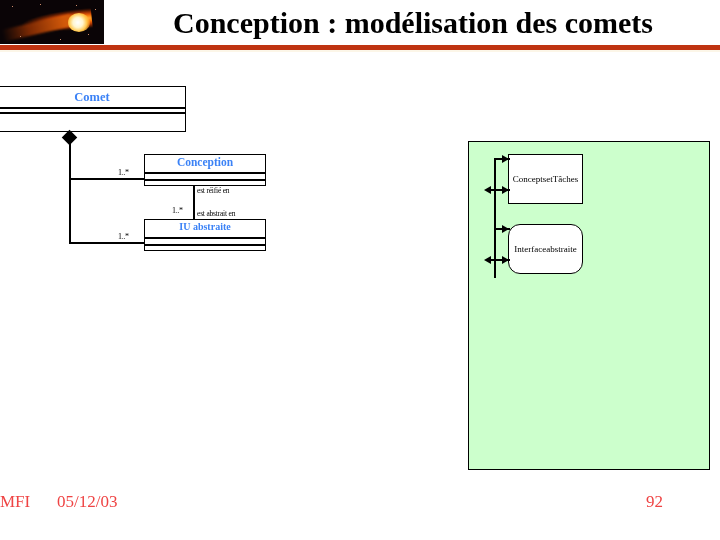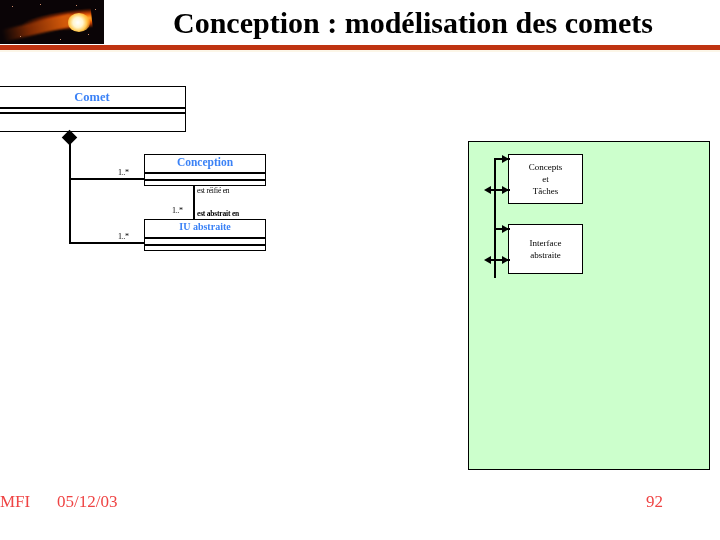--- a/index.html
+++ b/index.html
@@ -170,31 +170,31 @@
     background: #CCFFCC;
     border: 1.5px solid #000000;
     box-sizing: border-box;
   }
   .arch-box {
     position: absolute;
     background: #ffffff;
     border: 1.6px solid #000000;
     box-sizing: border-box;
     display: flex;
-    flex-direction: column;
+    flex-direction: row;
     align-items: center;
     justify-content: center;
     font-family: "Liberation Serif", serif;
     font-size: 9px;
     color: #000;
     line-height: 1.35;
     text-align: center;
   }
   #concepts-box { left: 508px; top: 154px; width: 75px; height: 50px; }
-  #interface-box { left: 508px; top: 224px; width: 75px; height: 50px; }
+  #interface-box { left: 508px; top: 224px; width: 75px; height: 50px; border-radius: 12px; }
 
   .arrow-line {
     position: absolute;
     background: #000000;
     height: 2px;
   }
   .arrow-v {
     position: absolute;
     background: #000000;
     width: 2px;
@@ -275,21 +275,21 @@
     <div class="uml-sep sep2"></div>
   </div>
 
   <div class="line-v" style="left:193px; top:186px; height:34px;"></div>
 
   <div class="mult" style="left:118px; top:168px;">1..*</div>
   <div class="mult" style="left:172px; top:206px;">1..*</div>
   <div class="mult" style="left:118px; top:232px;">1..*</div>
 
   <div class="assoc-label" style="left:197px; top:186px;">est réifié en</div>
-  <div class="assoc-label" style="left:197px; top:209px;font-weight:bold;">est abstrait en</div>
+  <div class="assoc-label" style="left:197px; top:209px;">est abstrait en</div>
 
   <div id="green-panel"></div>
 
   <div class="arch-box" id="concepts-box">
     <span>Concepts</span>
     <span>et</span>
     <span>Tâches</span>
   </div>
 
   <div class="arch-box" id="interface-box">

